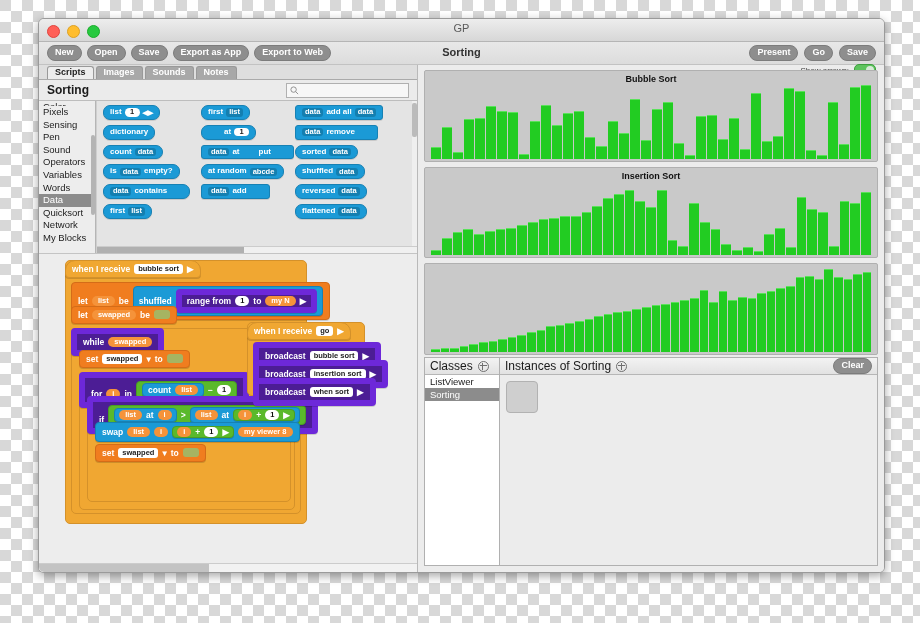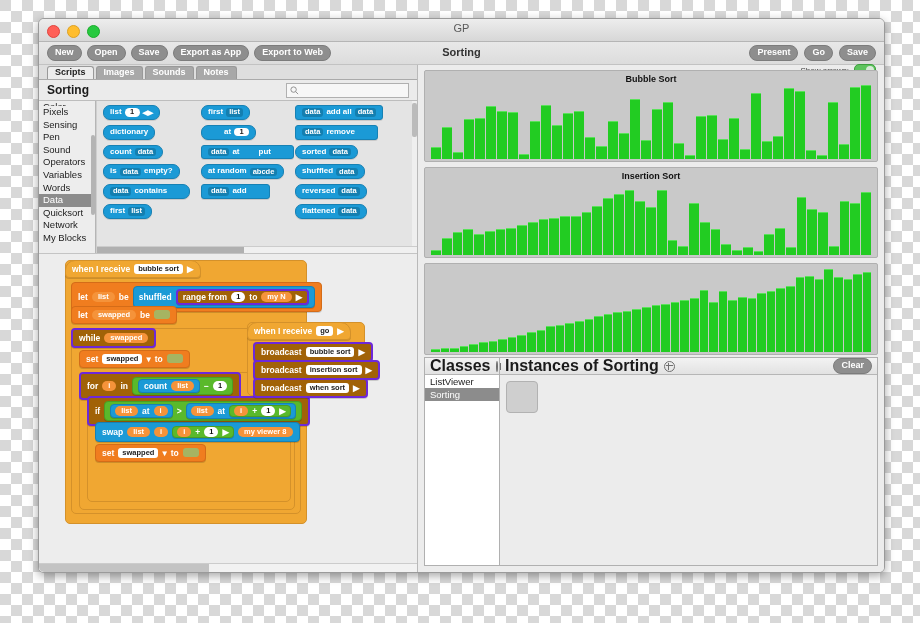--- a/index.html
+++ b/index.html
@@ -124,21 +124,21 @@
   .sb-h i{display:block;height:8px;width:45%;background:#c3c3c3;}
   
   .sblk{
     position:absolute;display:inline-flex;align-items:center;gap:4px;white-space:nowrap;
     font-size:8.5px;font-weight:bold;color:#fff;line-height:1;
     border-radius:4px;padding:3px 6px;
     box-shadow:0 1px 0 rgba(0,0,0,.15);
   }
   .hat{background:#f0a732;border:1px solid #d4912a;border-radius:10px 10px 4px 4px;}
   .orange{background:#f07d1f;border:1px solid #d46c18;}
-  .gold{background:#a16207;border:2px solid #6d28d9;}
+  .gold{background:#4c1d95;border:6px solid #6d28d9;align-items:flex-end;}
   .blue{background:#1b9ad6;border:1px solid #1781b4;}
   .green{background:#5ab92b;border:1px solid #4a9e23;}
   .wslot{background:#fff;color:#222;border-radius:3px;padding:1px 4px;font-size:7.5px;font-weight:bold;}
   .oslot{background:#f5933a;color:#fff;border-radius:8px;padding:1px 6px;font-size:7.5px;}
   .nslot{background:#fff;color:#111;border-radius:8px;padding:1px 5px;font-size:7.5px;}
   .ghost{background:#8ec77a;border-radius:3px;width:16px;height:9px;display:inline-block;opacity:.75;}
   .cwrap{position:absolute;border-radius:5px;}
   .cwrap.gold-w{background:#f0a732;border:1px solid #d4912a;}
   
   .charts{flex:0 0 285px;padding:5px 6px 2px;display:flex;flex-direction:column;gap:5px;}
@@ -150,21 +150,21 @@
   .bars{flex:1;display:flex;align-items:flex-end;gap:1px;padding:0 6px 2px;min-height:0;}
   .bar{flex:1;background:#22cc22;border-top:1px solid #5ae25a;}
   
   .lower{flex:1;display:flex;min-height:0;padding:0 6px 6px;gap:0;}
   .cls-panel{width:74px;flex:0 0 74px;background:#fff;border:1px solid #b0b0b0;display:flex;flex-direction:column;}
   .inst-panel{flex:1;background:#ececec;border:1px solid #b0b0b0;border-left:none;display:flex;flex-direction:column;}
   .panel-head{
     height:16px;flex:0 0 16px;display:flex;align-items:center;gap:5px;padding:0 5px;
     background:linear-gradient(#f3f3f3,#e2e2e2);border-bottom:1px solid #b6b6b6;
   }
-  .panel-head .ttl{font-size:16px;font-weight:bold;color:#1a1a1a;}
+  .panel-head .ttl{font-size:12px;font-weight:normal;color:#1a1a1a;}
   .plus{width:9px;height:9px;border:1px solid #6f6f6f;border-radius:50%;position:relative;}
   .plus::before,.plus::after{content:"";position:absolute;background:#6f6f6f;}
   .plus::before{left:1px;right:1px;top:3.5px;height:1px;}
   .plus::after{top:1px;bottom:1px;left:3.5px;width:1px;}
   .cls-list{flex:1;background:#fff;}
   .cls-item{font-size:9.5px;color:#1a1a1a;padding:1px 5px;}
   .cls-item.sel{background:#8c8c8c;color:#fff;}
   .inst-body{flex:1;background:#ececec;padding:6px;}
   .inst-thumb{width:30px;height:30px;background:#cfcfcf;border:1px solid #b2b2b2;border-radius:4px;}
   .clear-btn{margin-left:auto;}

